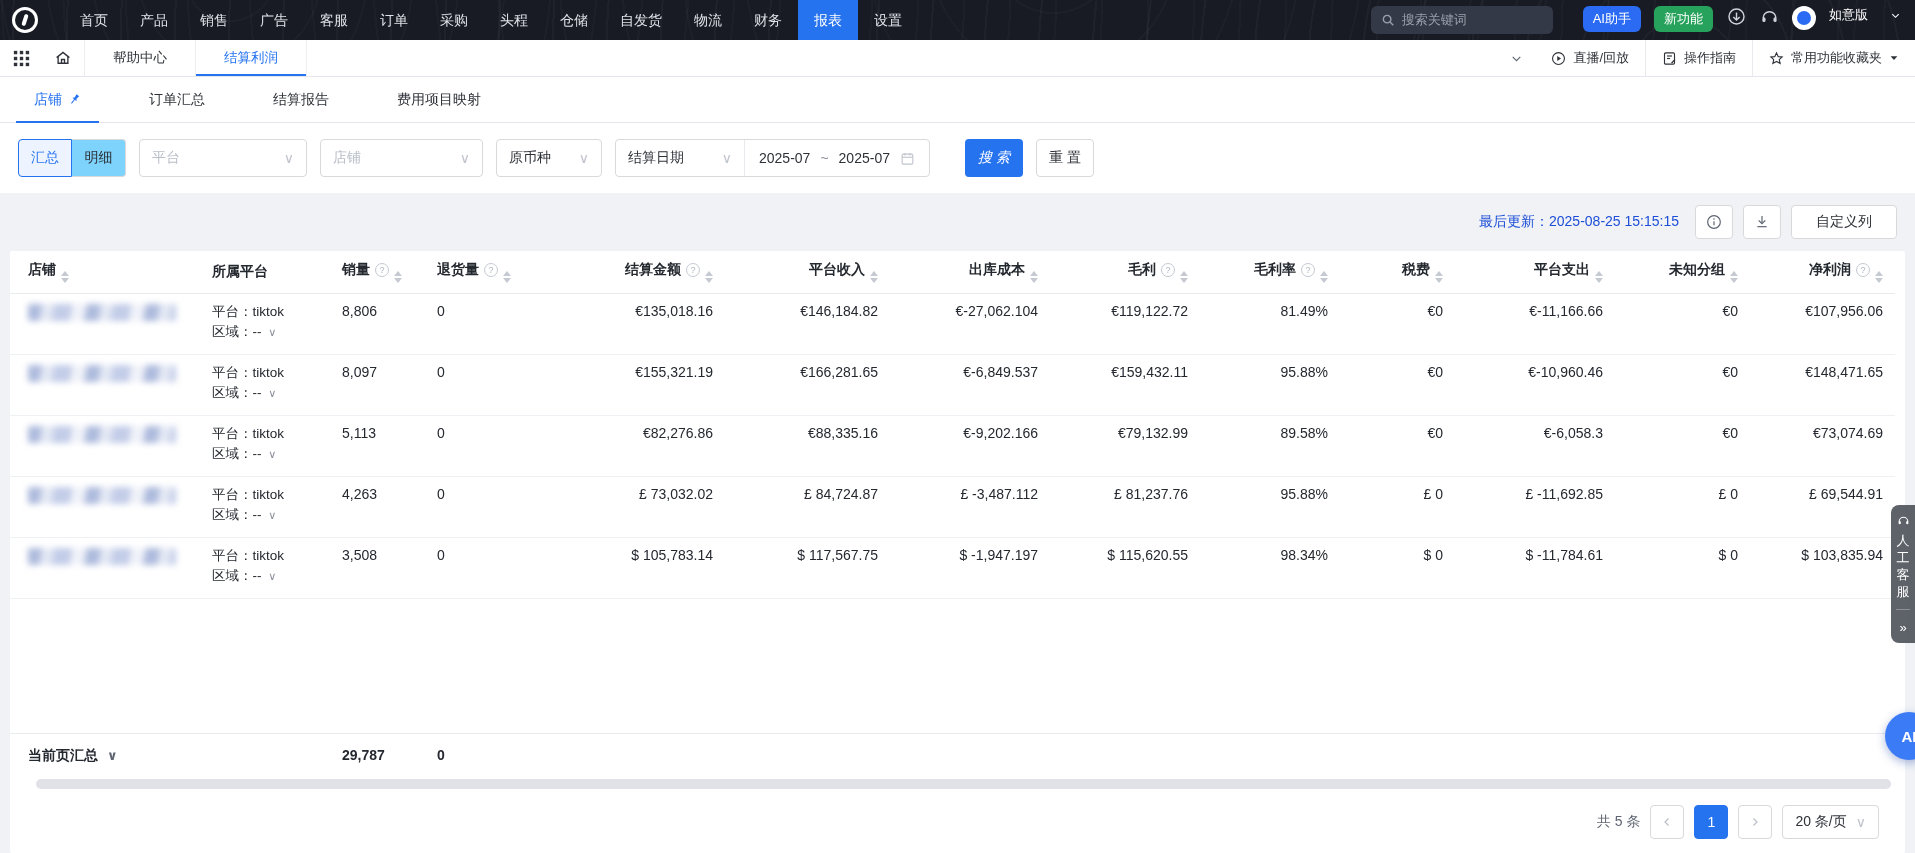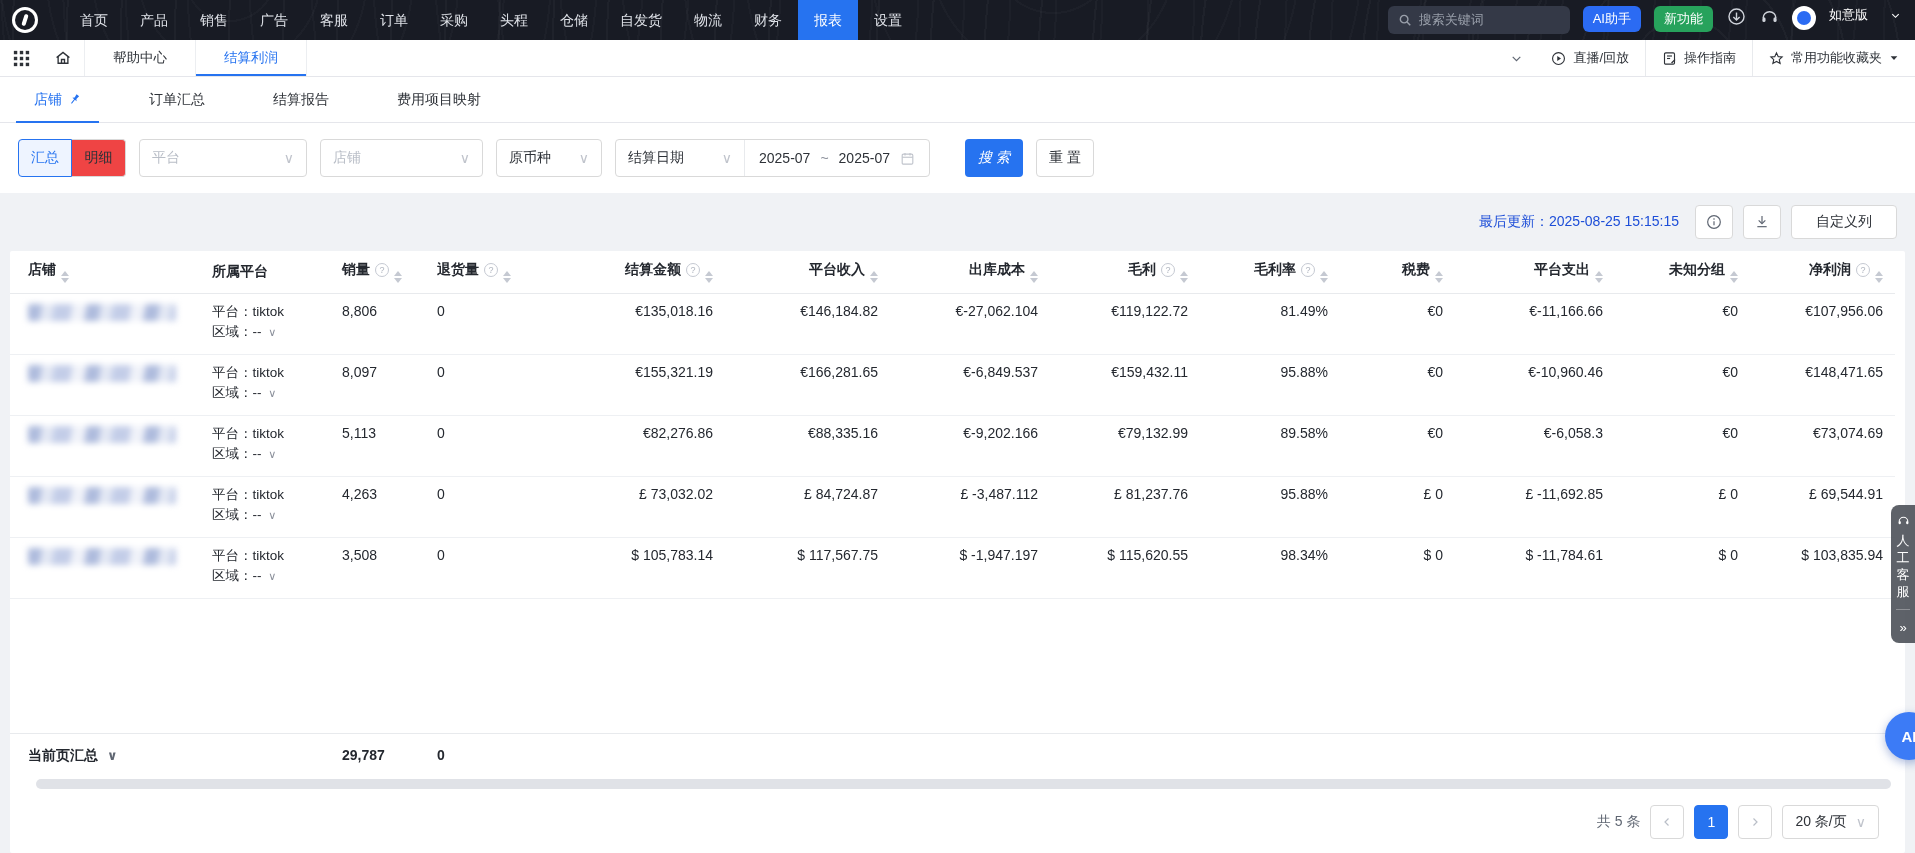--- a/index.html
+++ b/index.html
@@ -15,21 +15,21 @@
       repeating-radial-gradient(circle at 12% -60%, transparent 0 44px, rgba(255,255,255,.022) 44px 46px); }
   .logo { width:26px; height:26px; border-radius:50%; background:#fff; margin-left:12px; position:relative; z-index:1; flex:0 0 auto; }
   .logo::before { content:""; position:absolute; inset:3px; border-radius:50%; background:#181b24; }
   .logo::after { content:""; position:absolute; left:11px; top:7px; width:4px; height:12px; background:#fff; border-radius:2px; transform:rotate(18deg); }
   .nav-items { display:flex; margin-left:26px; z-index:1; }
   .nav-item { padding:0 16px; height:40px; line-height:40px; font-size:14px; cursor:pointer; white-space:nowrap; }
   .nav-item.active { background:#2673f0; color:#fff; }
   .nav-right { margin-left:auto; display:flex; align-items:flex-start; gap:13px; padding-right:14px; z-index:1; }
   .search-box { width:182px; height:28px; background:#343947; border-radius:6px; display:flex; align-items:center; gap:7px; padding:0 10px; color:#9aa0ab; font-size:13px; }
   .pill { height:26px; display:flex; align-items:center; padding:0 10px; border-radius:6px; font-size:13px; color:#fff; cursor:pointer; }
-  .pill.blue { background:#2b6bf3; } .pill.green { background:#27a25c; }
+  .pill.blue { background:#2b6bf3;margin-left:17px; } .pill.green { background:#27a25c; }
   .nav-ic { width:20px; height:20px; color:#cfd3da; display:flex; align-items:center; justify-content:center; }
   .avatar { width:24px; height:24px; border-radius:50%; background:#fff; position:relative; }
   .avatar::before { content:""; position:absolute; inset:5px; border-radius:50%; background:#2b6bf3; }
   .edition { display:flex; align-items:center; gap:22px; font-size:13px; color:#fff; cursor:pointer;font-family:Liberation Mono, monospace; }
 
   
   .winbar { height:37px; background:#fff; border-bottom:1px solid #e5e6eb; display:flex; align-items:stretch; }
   .wb-ic { width:42px; display:flex; align-items:center; justify-content:center; color:#2e3238; cursor:pointer; }
   .wtab { padding:0 28px; display:flex; align-items:center; font-size:13.5px; color:#2e3238; border-left:1px solid #eceef1; cursor:pointer; white-space:nowrap; }
   .wtab.active { color:#2673f0; box-shadow:inset 0 -2px 0 #2673f0; border-right:1px solid #eceef1; }
@@ -40,21 +40,21 @@
 
   
   .subtabs { height:46px; background:#fff; border-bottom:1px solid #e5e6eb; display:flex; padding-left:0; }
   .subtab { padding:0 34px; display:flex; align-items:center; gap:6px; font-size:14px; color:#2e3238; position:relative; cursor:pointer; }
   .subtab.active { color:#2673f0; }
   .subtab.active::after { content:""; position:absolute; left:16px; right:16px; bottom:-1px; height:2px; background:#2673f0; }
 
   
   .filterbar { height:70px; background:#fff; display:flex; align-items:center; gap:13px; padding:0 18px; }
   .seg { display:flex; }
-  .seg-btn { width:54px; height:38px; display:flex; align-items:center; justify-content:center; border:1px solid #d9d9d9; background:#ef4444; font-size:14px; color:#2e3238; cursor:pointer; }
+  .seg-btn { width:54px; height:38px; display:flex; align-items:center; justify-content:center; border:1px solid #d9d9d9; background:#7dd3fc; font-size:14px; color:#2e3238; cursor:pointer; }
   .seg-btn:first-child { border-radius:4px 0 0 4px; }
   .seg-btn:last-child { border-radius:0 4px 4px 0; border-left:none; }
   .seg-btn.active { border:1px solid #2673f0; background:#eef4ff; color:#2673f0; }
   .sel { height:38px; border:1px solid #d9d9d9; border-radius:4px; background:#fff; display:flex; align-items:center; justify-content:space-between; padding:0 12px; font-size:14px; cursor:pointer; }
   .sel .ph { color:#b9bec7; } .sel .val { color:#2e3238; }
   .chev { color:#c0c4cc; }
   .sel.platform { width:168px; } .sel.store { width:163px; } .sel.currency { width:106px; }
   .datewrap { height:38px; border:1px solid #d9d9d9; border-radius:4px; background:#fff; display:flex; align-items:stretch; }
   .date-type { display:flex; align-items:center; justify-content:space-between; width:128px; padding:0 12px; font-size:14px; color:#2e3238; cursor:pointer; }
   .date-range { display:flex; align-items:center; gap:10px; padding:0 14px; border-left:1px solid #e8eaed; font-size:14px; color:#2e3238; cursor:text; }

